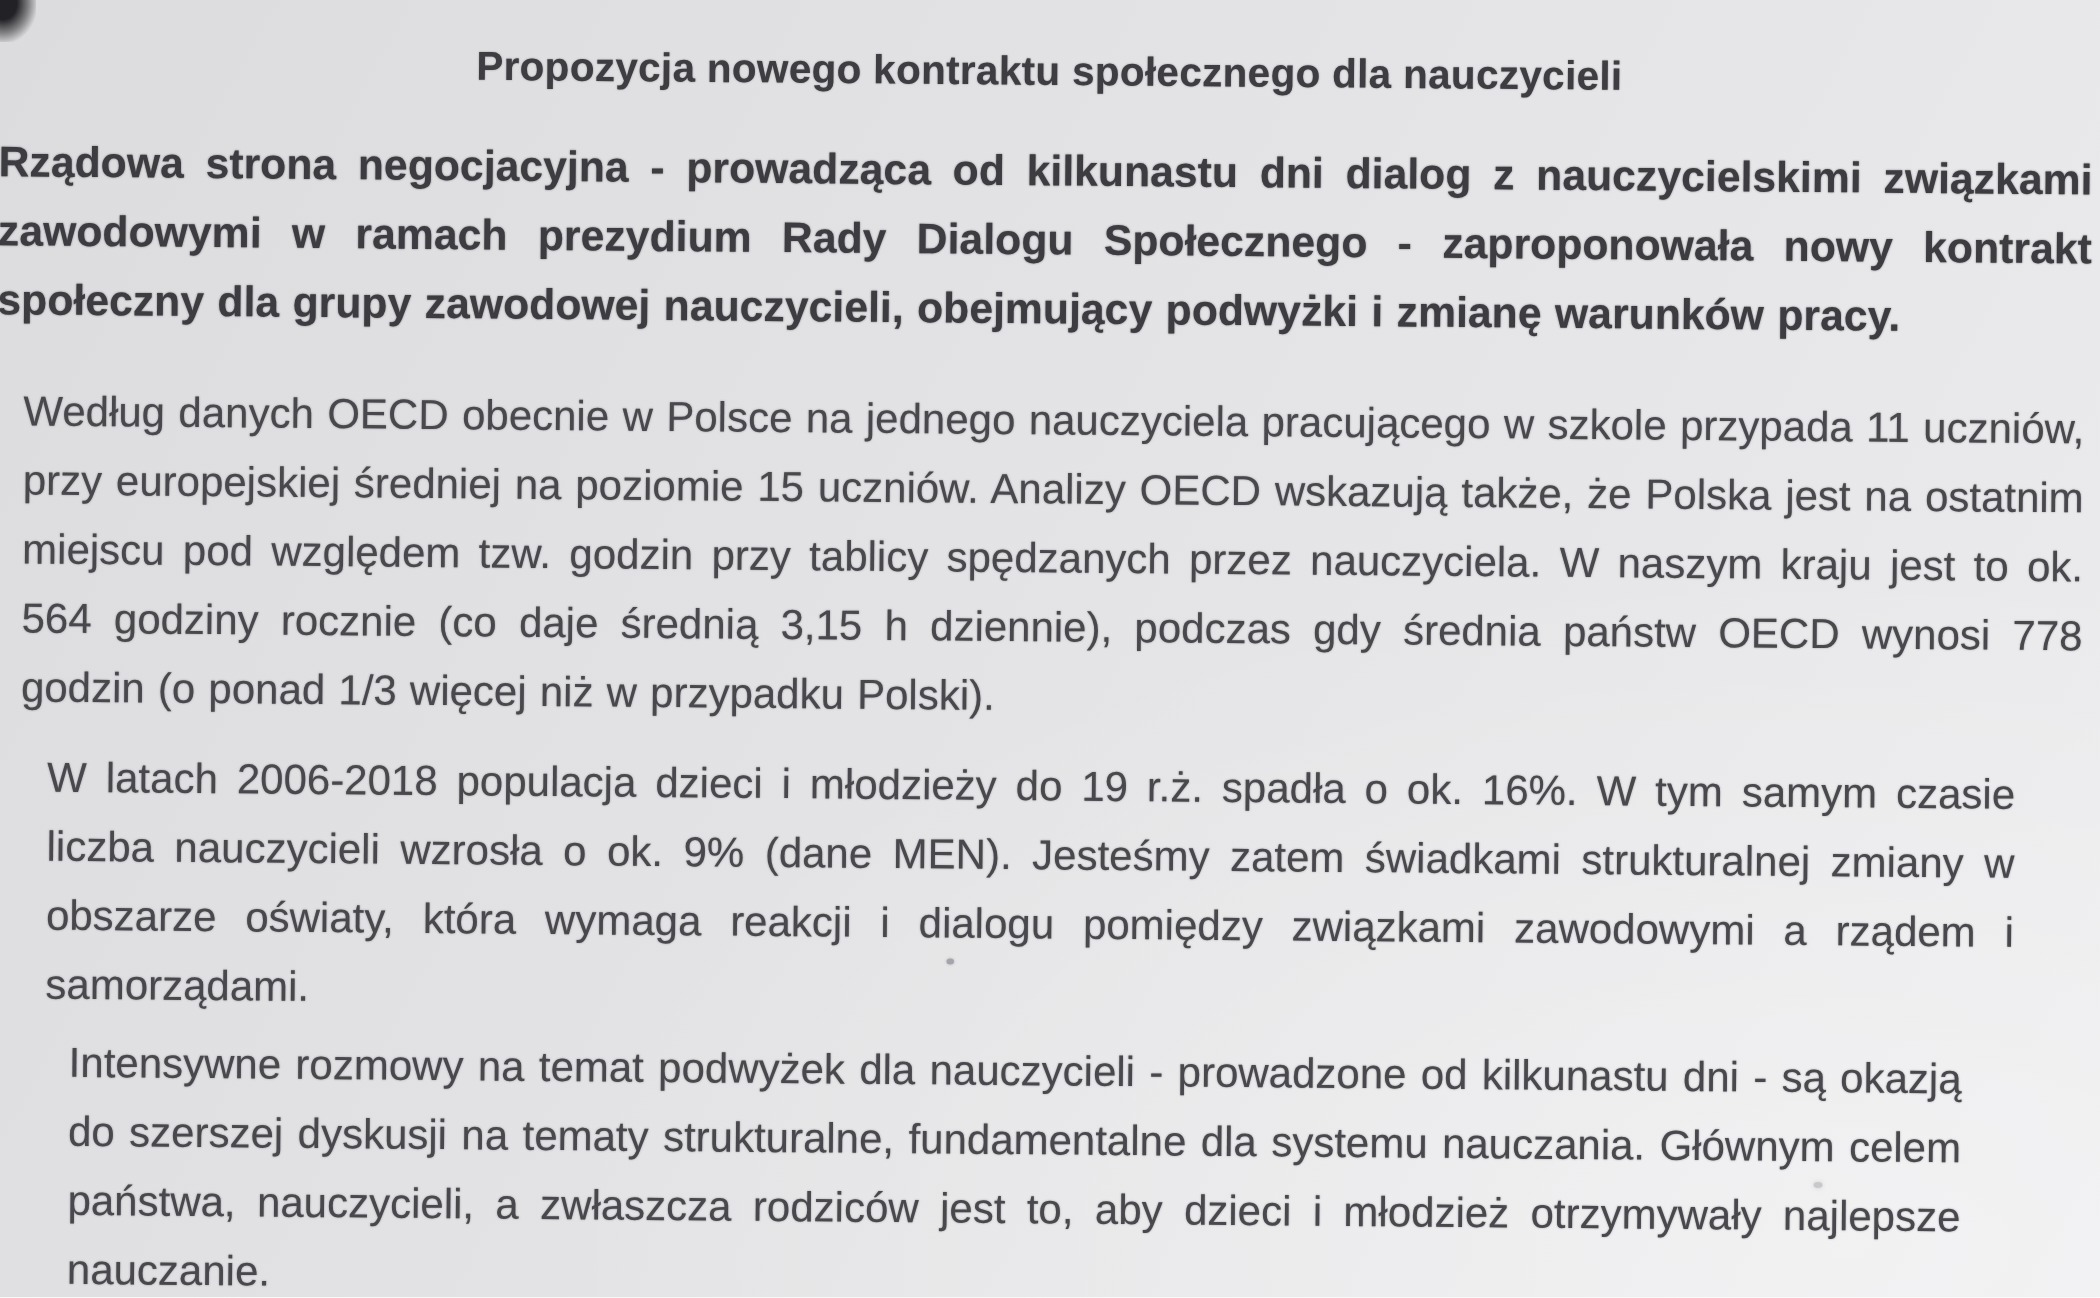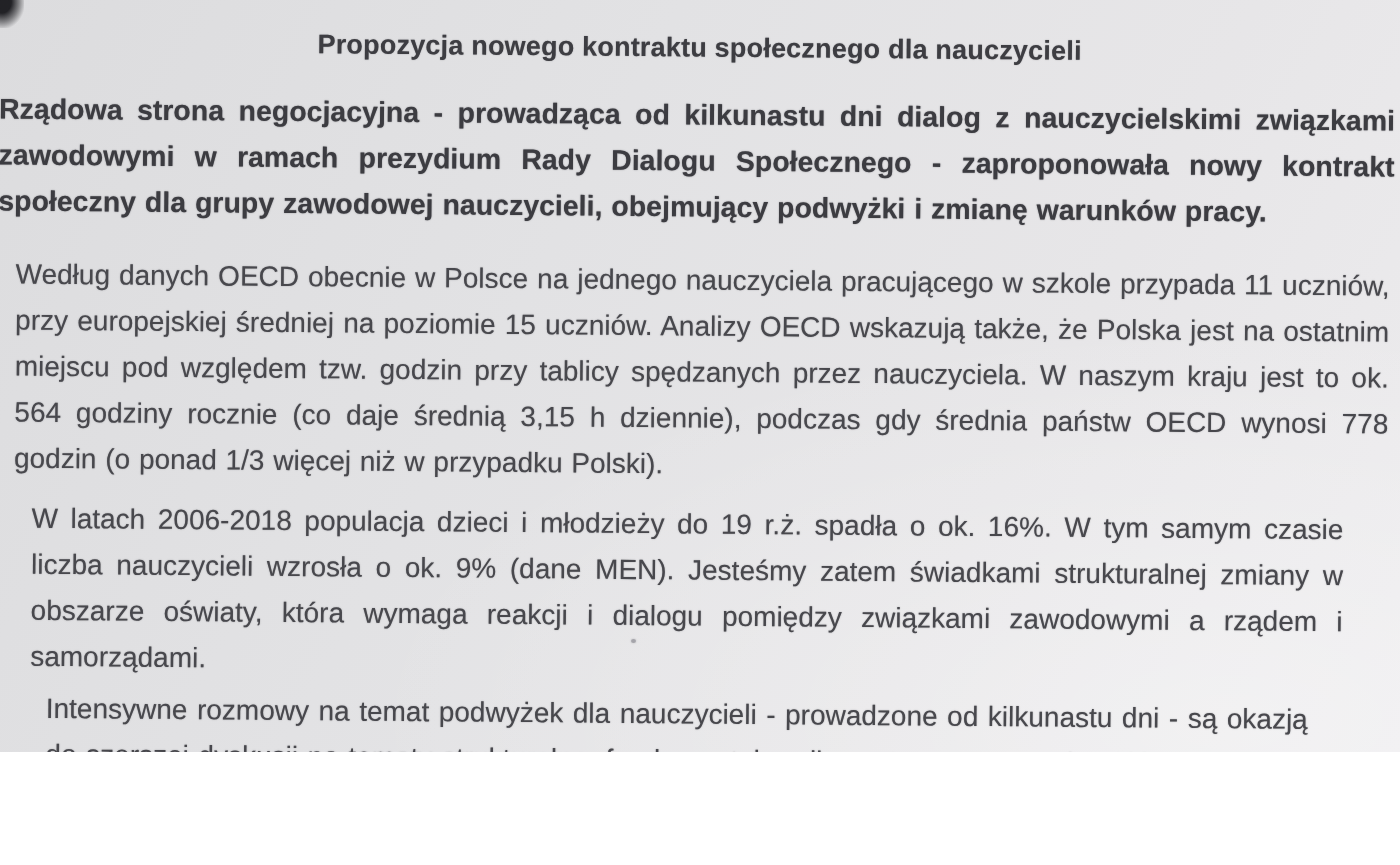--- a/index.html
+++ b/index.html
@@ -8,21 +8,21 @@
     width: 1400px;
     height: 865px;
     overflow: hidden;
     font-family: "Liberation Sans", sans-serif;
   }
 
   
   .photo {
     position: relative;
     width: 1400px;
-    height: 752px;
+    height: 865px;
     overflow: hidden;
     background:
       radial-gradient(140% 120% at 88% 96%, rgba(255,255,255,0.35) 0%, rgba(255,255,255,0) 45%),
       linear-gradient(118deg, #dcdcde 0%, #e2e2e4 38%, #e7e6e8 70%, #edecee 100%);
   }
 
   
   .page-content {
     position: absolute;
     left: 0;

